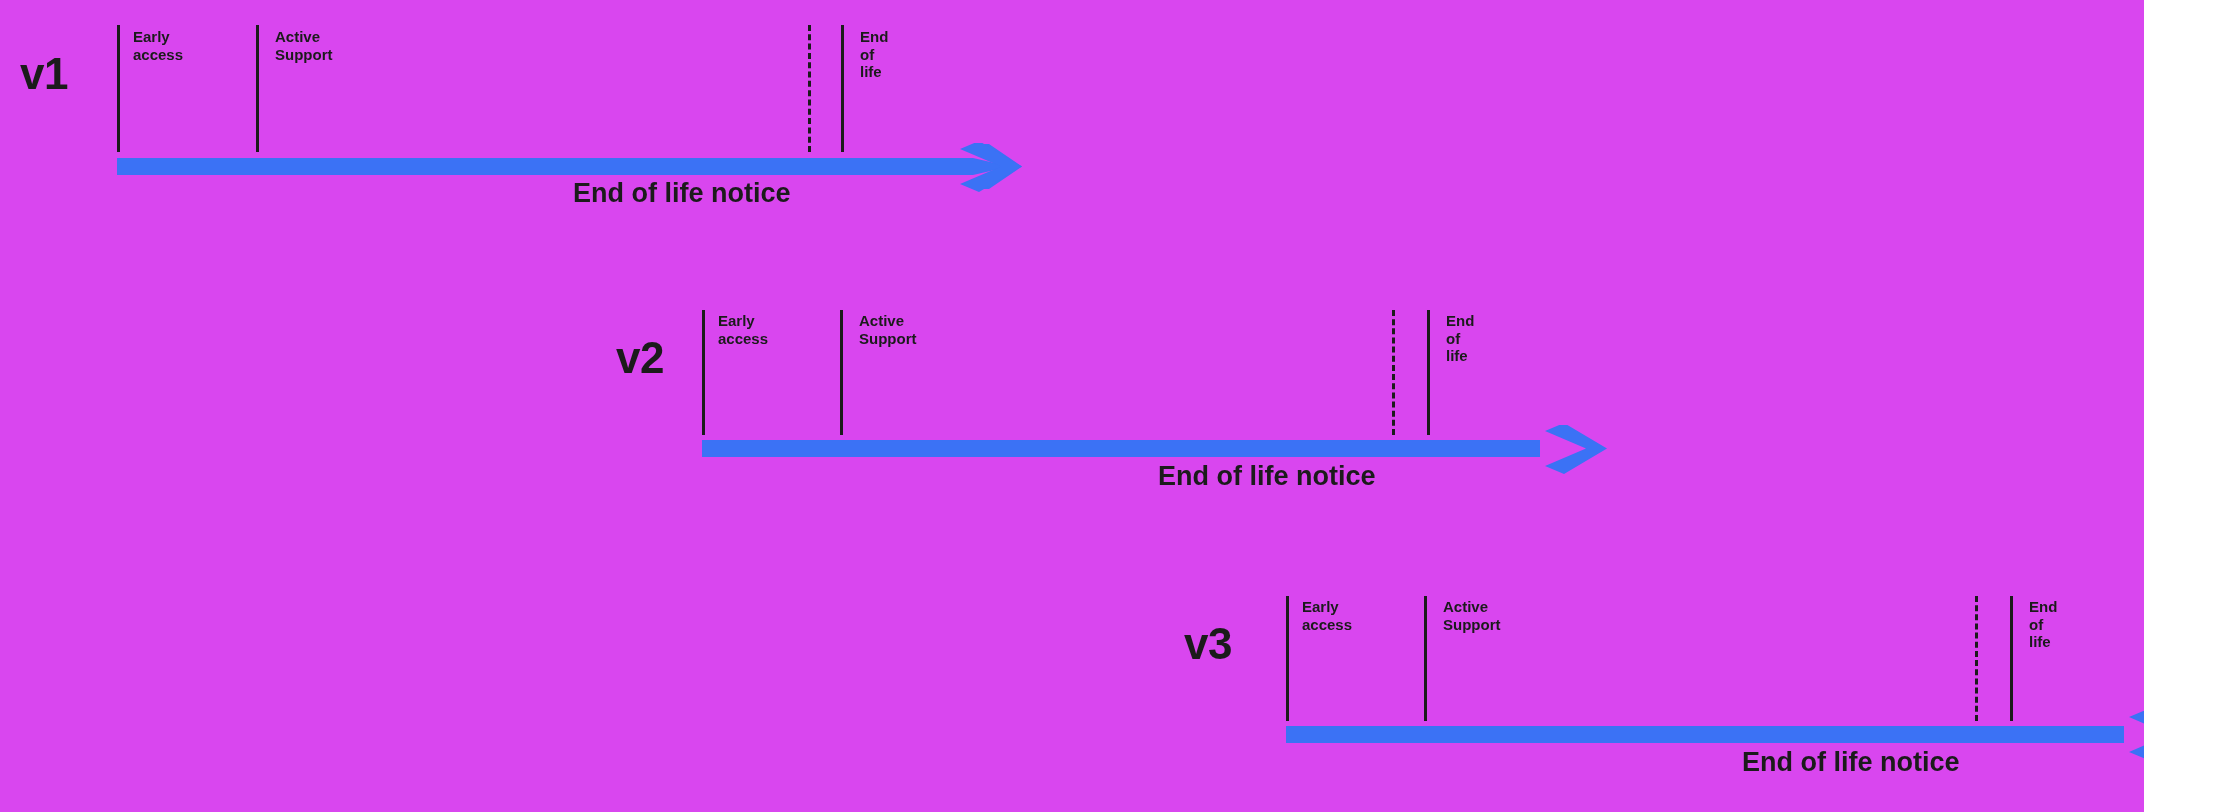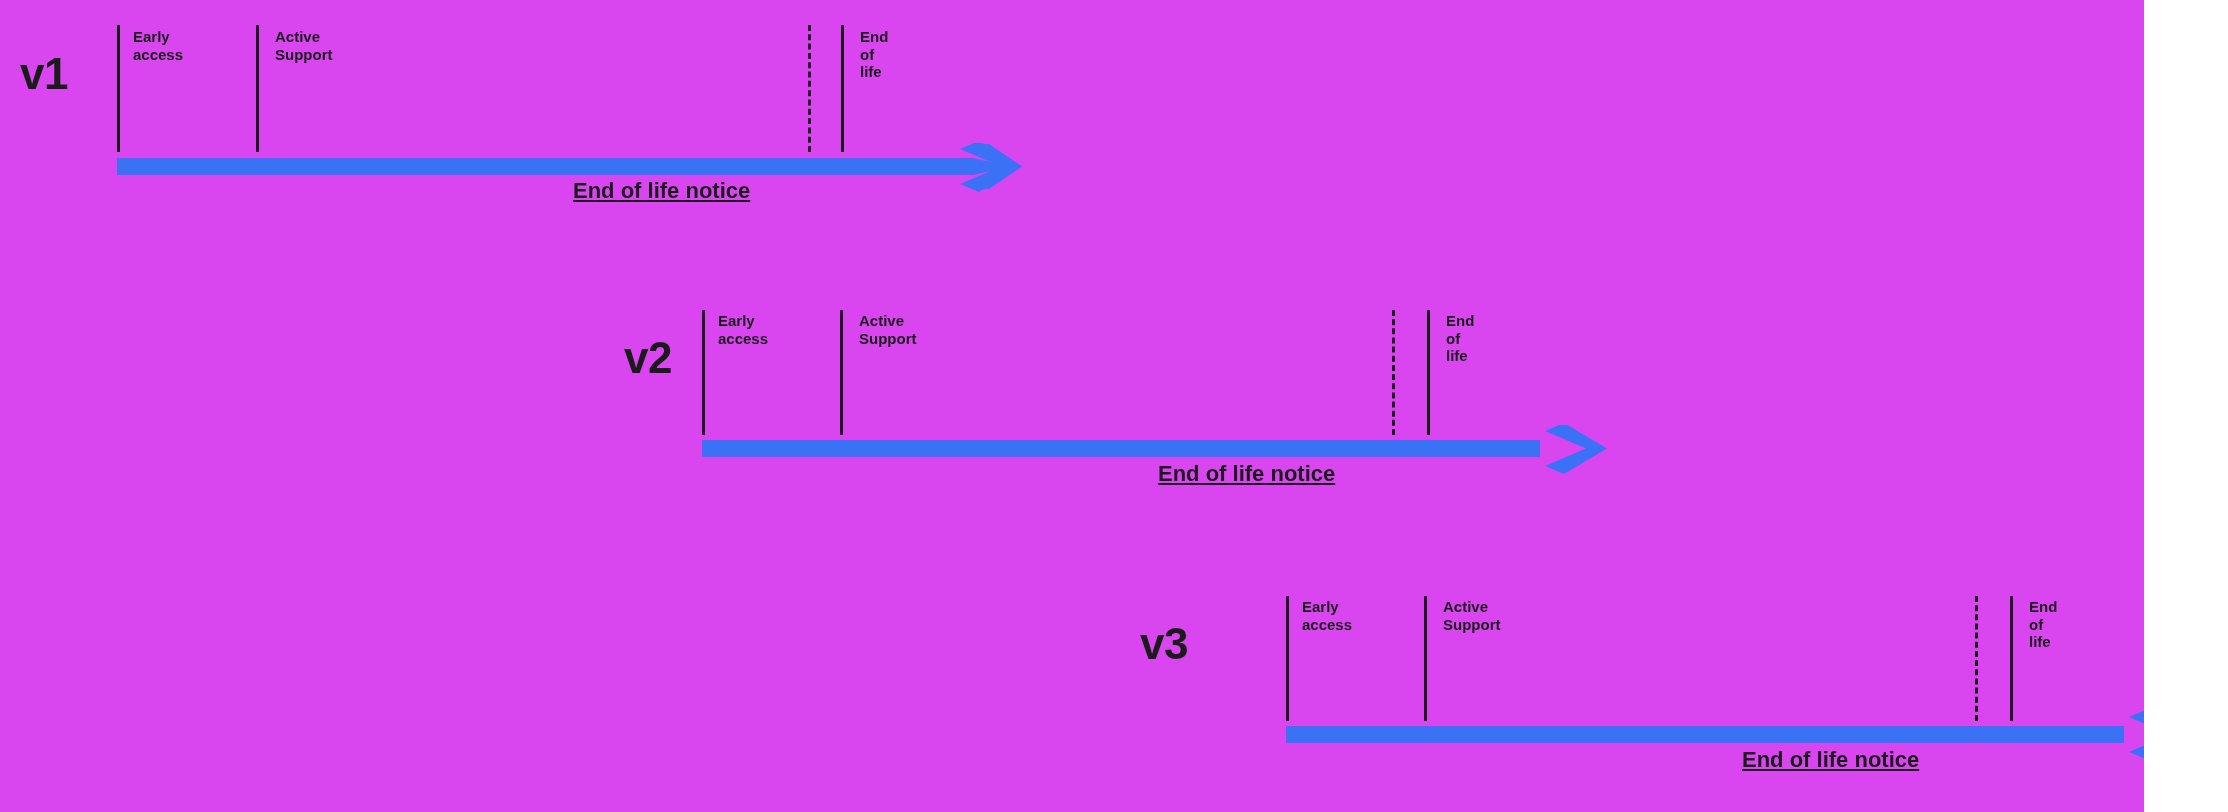--- a/index.html
+++ b/index.html
@@ -52,26 +52,25 @@
     position: absolute;
     font-size: 15px;
     font-weight: 700;
     color: #1b1b1b;
     line-height: 1.17;
     white-space: pre-line;
   }
 
   .notice-label {
     position: absolute;
-    font-size: 22px;
+    font-size: 27px;
     font-weight: 700;
     color: #1b1b1b;
     line-height: 1.17;
     white-space: nowrap;
-    text-decoration: underline;
   }
 
   .arrow-wrap {
     position: absolute;
     line-height: 0;
   }
   .arrow-wrap svg {
     display: block;
   }
 </style>
@@ -104,21 +103,21 @@
         <path d="M 833 15 L 856 15 L 893 23.5 L 856 32 L 833 32 Z" fill="#3B72F5"></path>
         <path d="M 856 1 L 872 1 L 905 23.5 L 872 46 L 856 46 L 889 23.5 Z" fill="#3B72F5"></path>
         <path d="M 843 6 L 862 -2 L 905 23.5 L 862 49 L 843 41 L 884 23.5 Z" fill="#3B72F5"></path>
       </svg>
     </div>
 
     <div class="notice-label" style="left:573px; top:178px;">End of life notice</div>
   </div>
 
   <div class="timeline">
-    <div class="version-label" style="left:616px; top:336px;margin-left:8px;">v2</div>
+    <div class="version-label" style="left:616px; top:336px;">v2</div>
 
     <div class="divider" style="left:702px; top:310px; height:125px;"></div>
 
     <div class="phase-label" style="left:718px; top:224px; width:110px; top:312px;">Early
 access</div>
 
     <div class="divider" style="left:840px; top:310px; height:125px;"></div>
 
     <div class="phase-label" style="left:859px; top:312px;">Active Support</div>
 
@@ -132,21 +131,21 @@
       <svg width="920" height="56" viewBox="0 0 920 56" xmlns="http://www.w3.org/2000/svg">
         <rect x="0" y="15" width="838" height="17" fill="#3B72F5"></rect>
         <path d="M 843 6 L 862 -2 L 905 23.5 L 862 49 L 843 41 L 884 23.5 Z" fill="#3B72F5"></path>
       </svg>
     </div>
 
     <div class="notice-label" style="left:1158px; top:461px;">End of life notice</div>
   </div>
 
   <div class="timeline">
-    <div class="version-label" style="left:1140px; top:622px;">v3</div>
+    <div class="version-label" style="left:1184px; top:622px;">v3</div>
 
     <div class="divider" style="left:1286px; top:596px; height:125px;"></div>
 
     <div class="phase-label" style="left:1302px; top:598px; width:110px;">Early
 access</div>
 
     <div class="divider" style="left:1424px; top:596px; height:125px;"></div>
 
     <div class="phase-label" style="left:1443px; top:598px;">Active Support</div>
 

